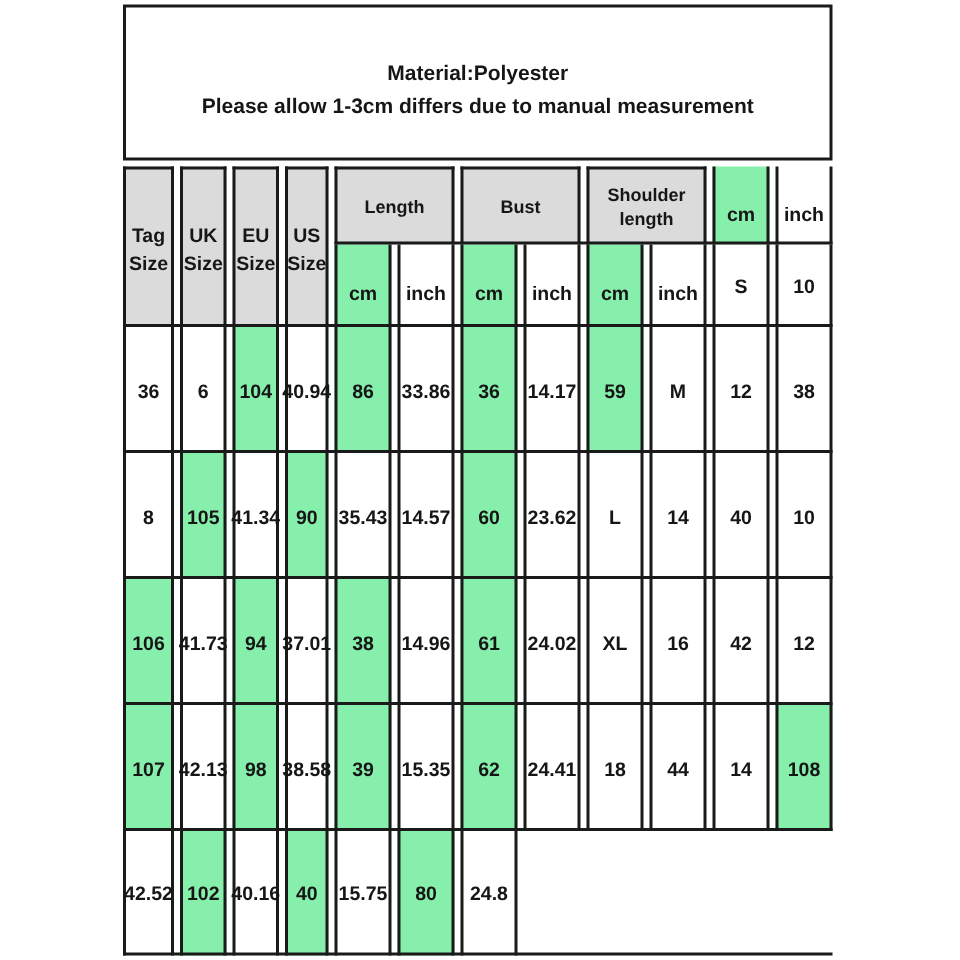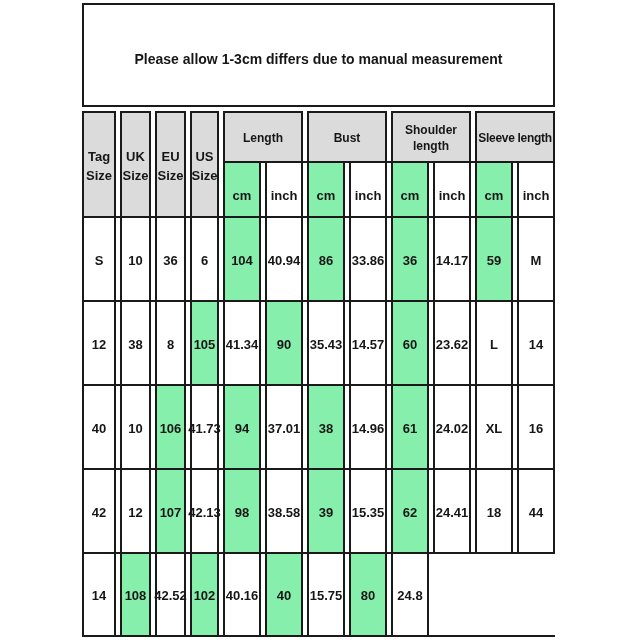--- a/index.html
+++ b/index.html
@@ -79,20 +79,21 @@
     background: #1a1a1a;
   }
   .hline.partial { left: 141px; width: 332px; }
 </style>
 </head>
 <body>
 
 <div class="page">
 
   <div class="notice-box">
+    <div class="notice-line">Material:Polyester</div>
     <div class="notice-line">Please allow 1-3cm differs due to manual measurement</div>
   </div>
 
   <div class="size-table">
 
     <div class="cell th r1 rspan">
       <span>Tag</span>
       <span>Size</span>
     </div>
     <div class="cell th r1 rspan">
@@ -104,21 +105,20 @@
       <span>Size</span>
     </div>
     <div class="cell th r1 rspan">
       <span>US</span>
       <span>Size</span>
     </div>
 
     <div class="cell th r1 cspan">Length</div>
     <div class="cell th r1 cspan">Bust</div>
     <div class="cell th r1 cspan">Shoulder length</div>
-    <div class="cell th r1 cspan nowrap">Sleeve length</div>
 
     <div class="cell unit cm">cm</div>
     <div class="cell unit">inch</div>
     <div class="cell unit cm">cm</div>
     <div class="cell unit">inch</div>
     <div class="cell unit cm">cm</div>
     <div class="cell unit">inch</div>
     <div class="cell unit cm">cm</div>
     <div class="cell unit">inch</div>
 

